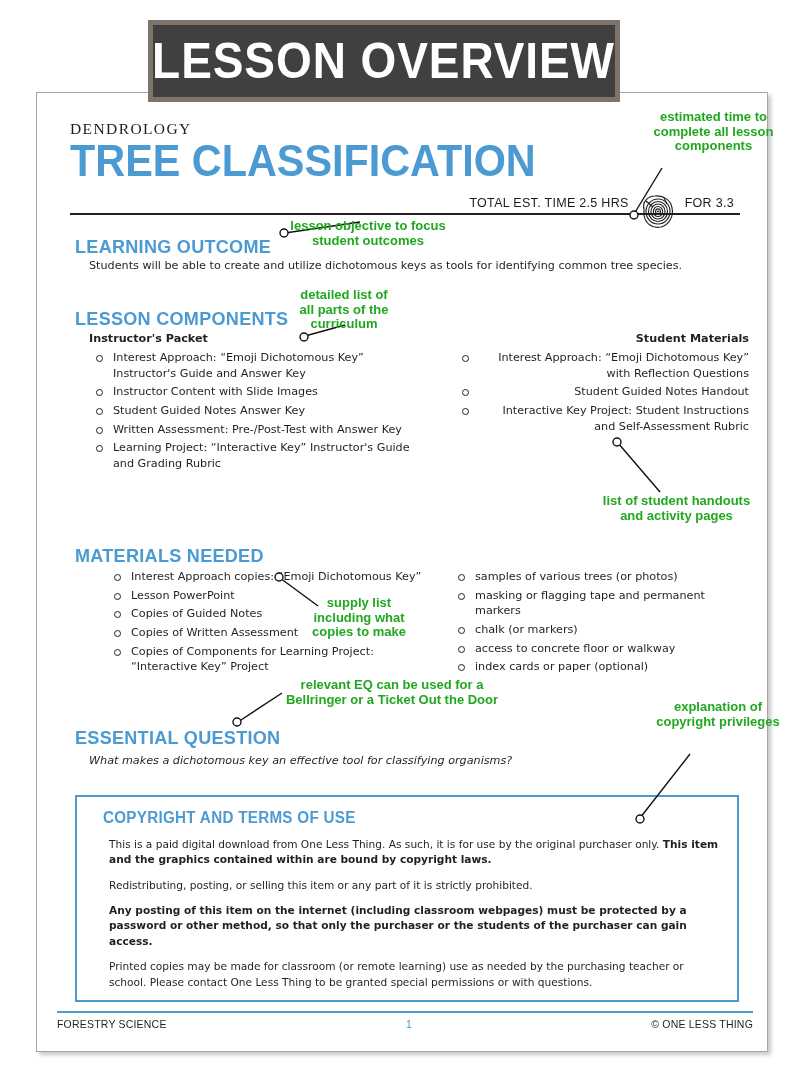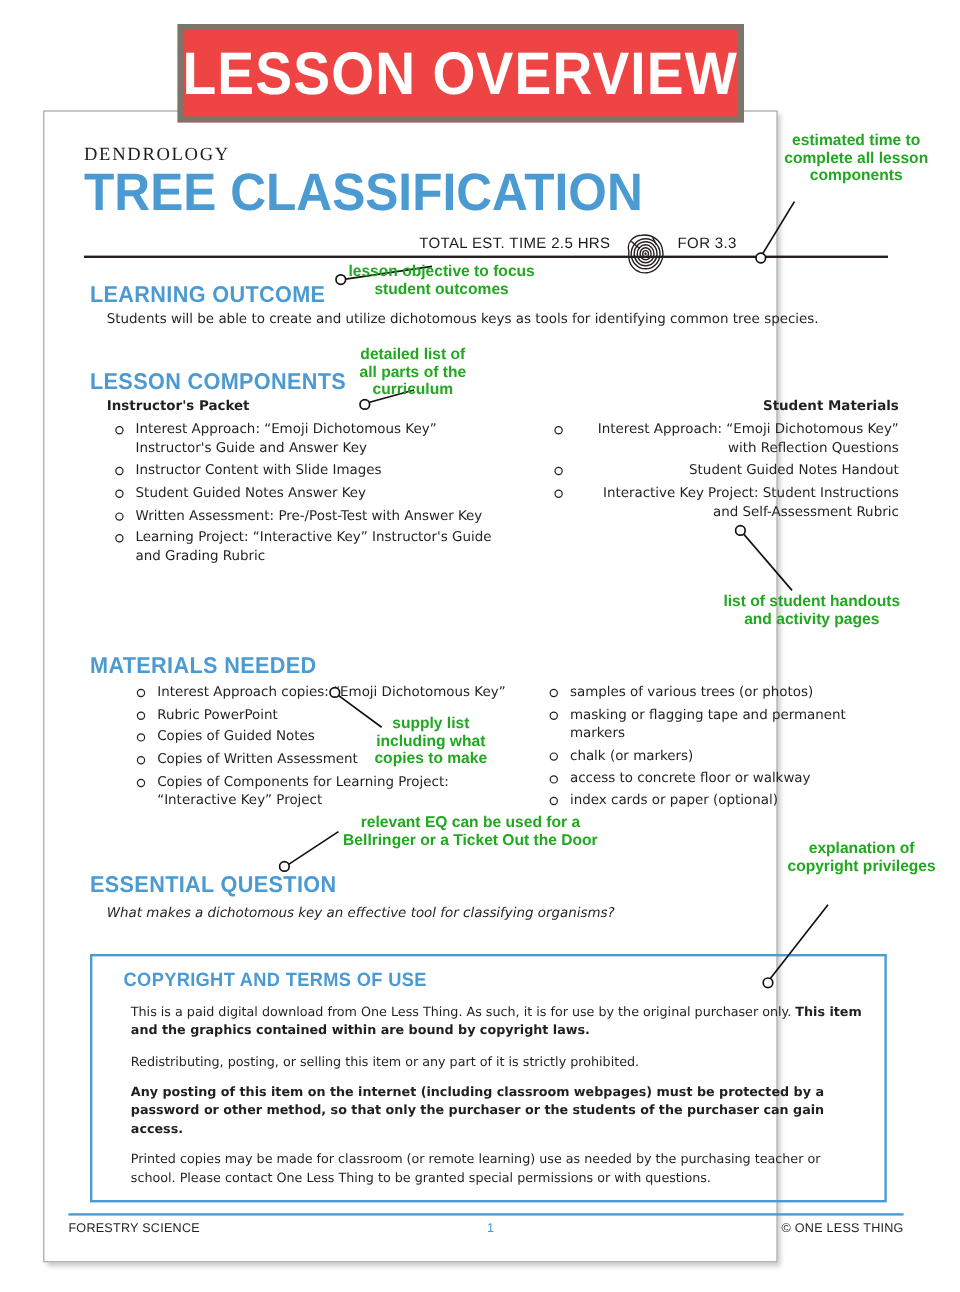--- a/index.html
+++ b/index.html
@@ -11,35 +11,35 @@
     font-family: "Liberation Sans", sans-serif;
     position: relative;
     overflow: hidden;
   }
 
   
   #page-sheet {
     position: absolute;
     left: 36px;
     top: 92px;
-    width: 612px;
+    width: 732px;
     height: 960px;
     background: #ffffff;
     border: 1px solid #a9a49c;
     box-shadow: 3px 3px 4px rgba(0,0,0,0.22);
   }
 
   
   #banner {
     position: absolute;
     left: 148px;
     top: 20px;
     width: 472px;
     height: 82px;
-    background: #ef4444;
+    background: #404040;
     border: 5px solid #7d746a;
     display: flex;
     align-items: center;
     justify-content: center;
     z-index: 5;
   }
   #banner .banner-text {
     font-family: "Liberation Sans Narrow", "Liberation Sans", sans-serif;
     font-weight: bold;
     font-size: 50px;
@@ -316,21 +316,21 @@
         </ul>
     </div>
   </div>
 
   <div class="sec-h" id="materials-h">MATERIALS NEEDED</div>
 
   <div id="mat-cols">
     <div id="mat-left">
       <ul class="olt">
           <li>Interest Approach copies: “Emoji Dichotomous Key”</li>
-          <li>Rubric PowerPoint</li>
+          <li>Lesson PowerPoint</li>
           <li>Copies of Guided Notes</li>
           <li>Copies of Written Assessment</li>
           <li>Copies of Components for Learning Project: “Interactive Key” Project</li>
         </ul>
     </div>
     <div id="mat-right">
       <ul class="olt">
           <li>samples of various trees (or photos)</li>
           <li>masking or flagging tape and permanent markers</li>
           <li>chalk (or markers)</li>

